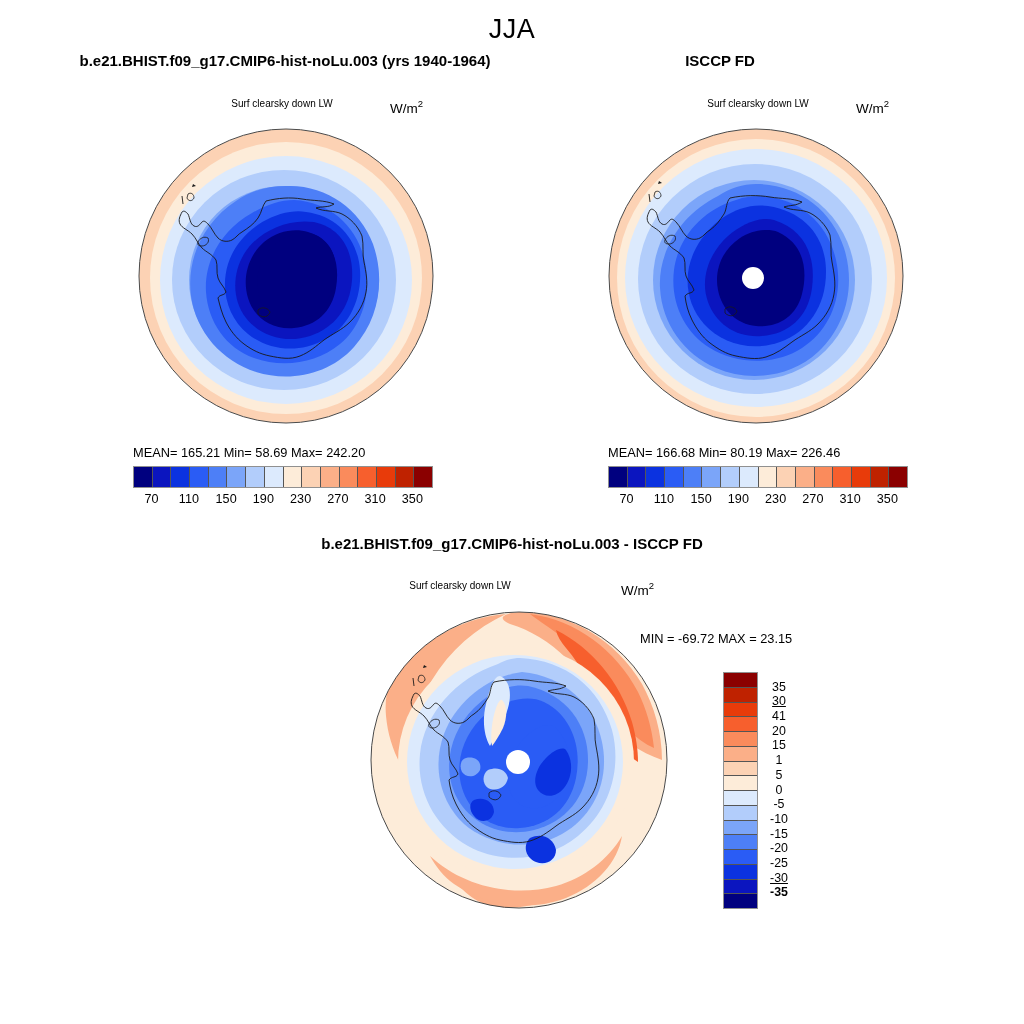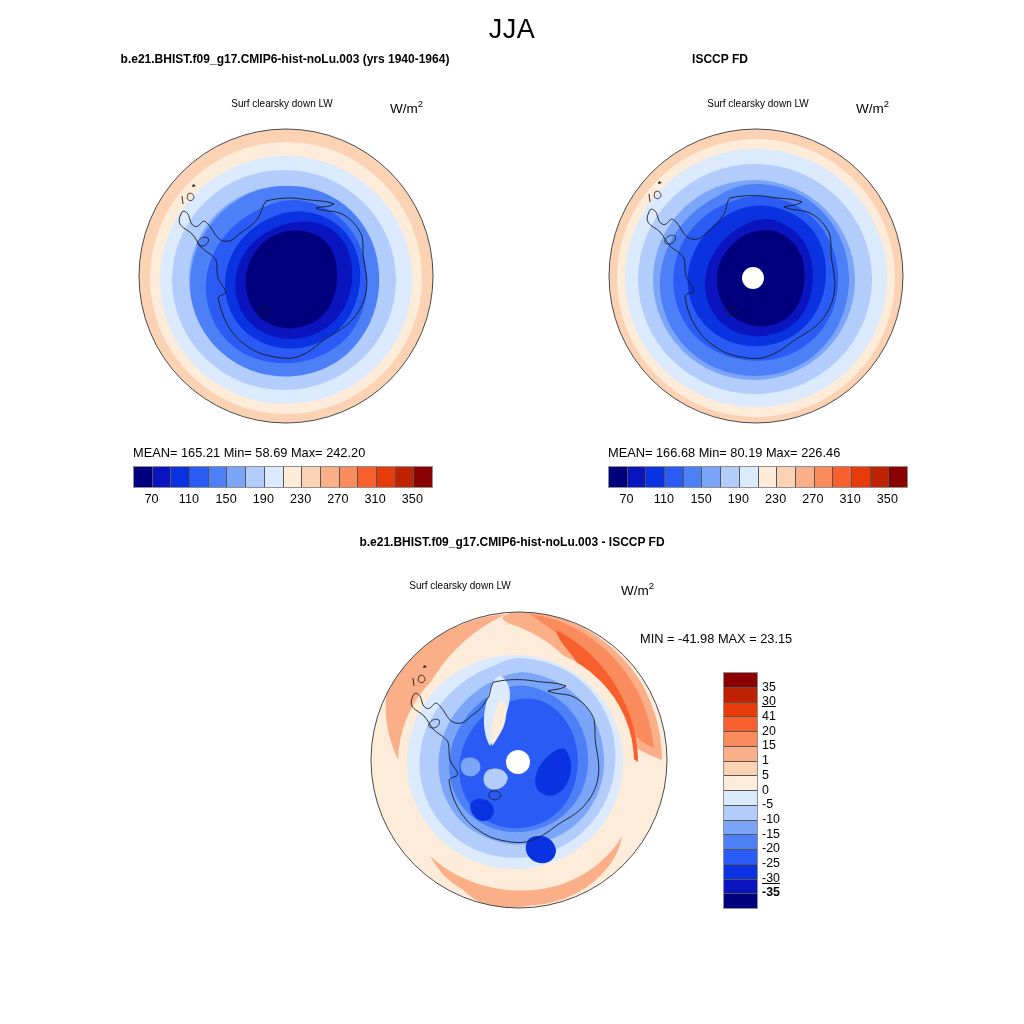--- a/index.html
+++ b/index.html
@@ -20,21 +20,21 @@
   
   #season-title {
     left: 0; top: 14px;
     width: 1024px;
     text-align: center;
     font-size: 27px;
     font-weight: 400;
     letter-spacing: 0.5px;
   }
   .panel-title {
-    font-size: 12px;
+    font-size: 15px;
     font-weight: bold;
     text-align: center;
     white-space: nowrap;
   }
   #title-left  { left: 0;   top: 52px;  width: 570px; }
   #title-right { left: 570px; top: 52px; width: 300px; }
   #title-diff  { left: 0;   top: 535px; width: 1024px; }
 
   
   .varlabel {
@@ -89,21 +89,21 @@
   .vbar-ticks {
     position: absolute;
     font-size: 12.4px;
   }
   .vbar-ticks span {
     position: absolute;
     transform: translateY(-50%);
     white-space: nowrap;
     display: block;
     width: 34px;
-    text-align: left;
+    text-align: center;
   }
 </style>
 </head>
 <body>
 
 <div class="abs" id="season-title">JJA</div>
 
 <div class="abs panel-title" id="title-left">b.e21.BHIST.f09_g17.CMIP6-hist-noLu.003 (yrs 1940-1964)</div>
 
 <div class="abs varlabel" style="left:132px; top:98px; width:300px; text-align:center;">Surf clearsky down LW</div>
@@ -340,21 +340,21 @@
     <path d="M43 68 L 44 76" stroke="#1a1a1a" stroke-width="0.9"></path>
     <path d="M49 66 C 52 64, 55 66, 55 70 C 53 74, 49 73, 48 70 Z" fill="none" stroke="#1a1a1a" stroke-width="0.8"></path>
     <path d="M54 55 L 57 57 L 53 58 Z" fill="#1a1a1a"></path>
 
     <circle cx="148" cy="152" r="12" fill="#ffffff"></circle>
   </g>
   <circle cx="149" cy="150" r="148" fill="none" stroke="#4a4a4a" stroke-width="1"></circle>
 </svg>
 </div>
 
-<div class="abs stats" style="left:640px; top:631px; width:230px;">MIN = -41.98 MAX =  23.15</div>
+<div class="abs stats" style="left:640px; top:631px; width:230px;">MIN = -69.72 MAX =  23.15</div>
 
 <div class="vbar" style="left:723px; top:672px; width:33px; height:235px;">
   <div class="seg" style="background:#8b0000"></div>
   <div class="seg" style="background:#bf2200"></div>
   <div class="seg" style="background:#e83b0a"></div>
   <div class="seg" style="background:#f75f2d"></div>
   <div class="seg" style="background:#fa8b5c"></div>
   <div class="seg" style="background:#fbaf88"></div>
   <div class="seg" style="background:#fcd2b4"></div>
   <div class="seg" style="background:#fdecd9"></div>

